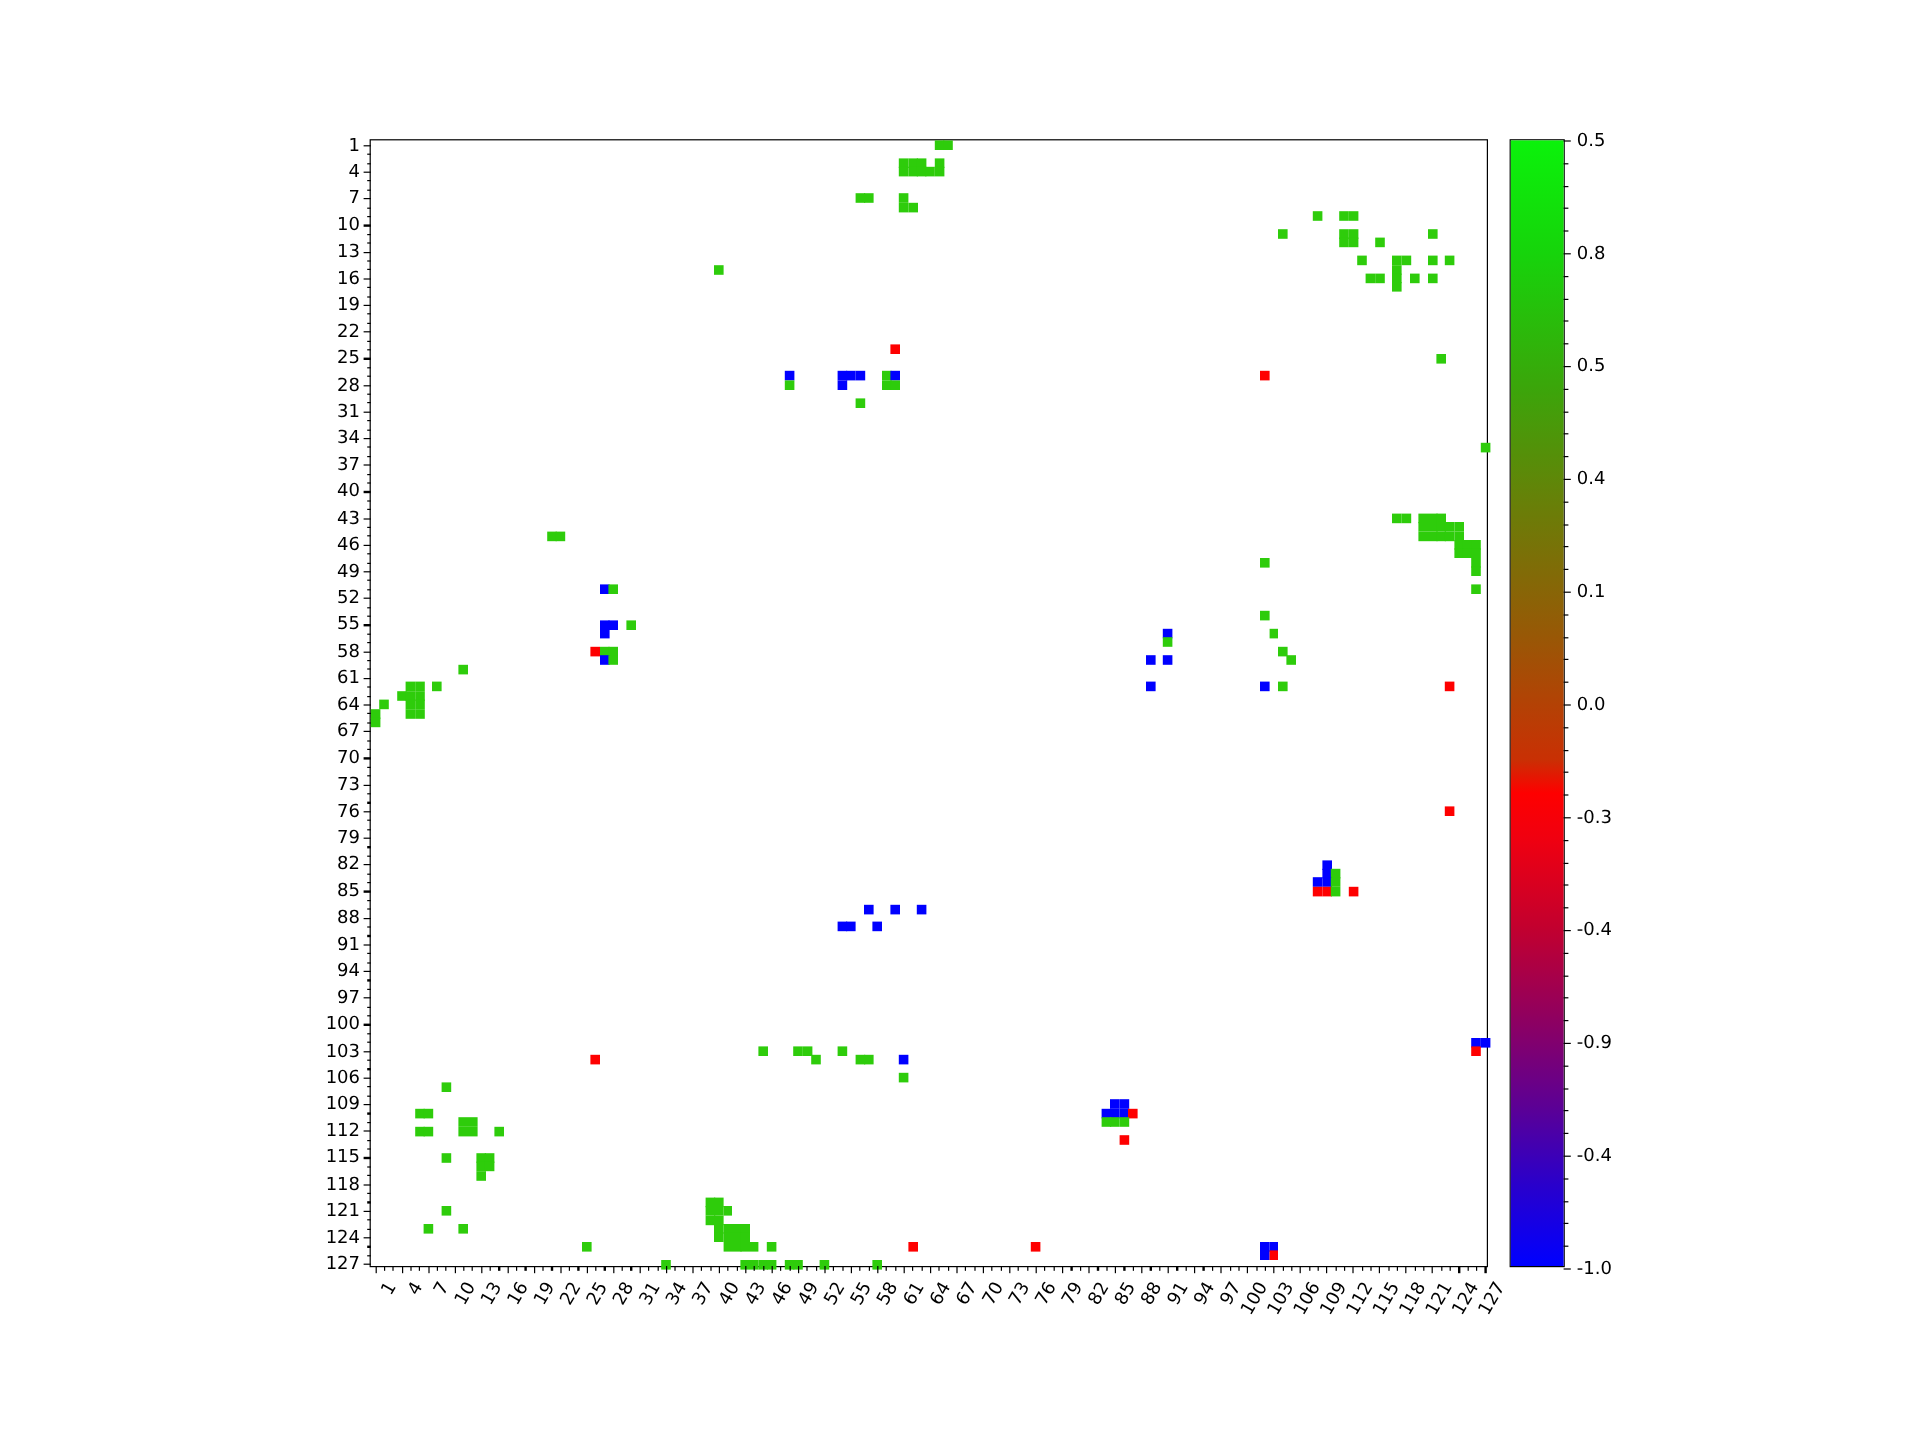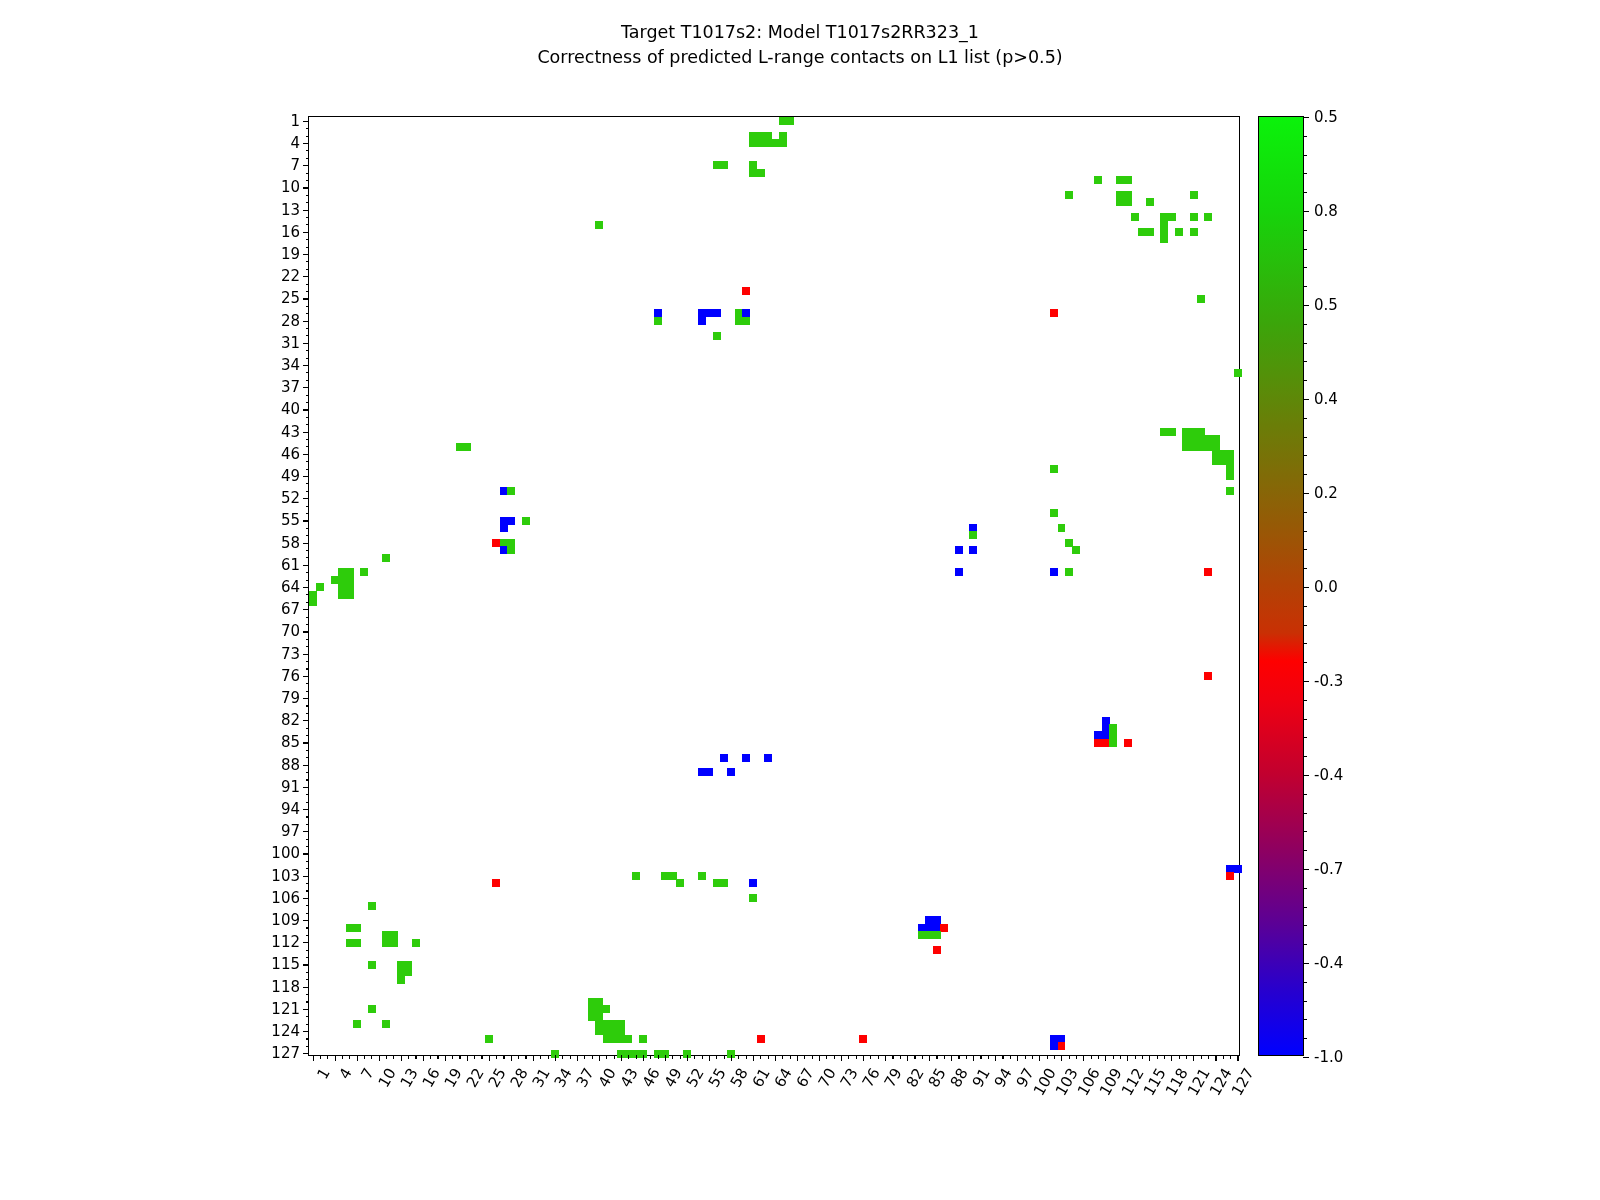--- a/index.html
+++ b/index.html
@@ -34,22 +34,20 @@
       #5b0096 86%, #2800cd 93%, #0000ff 100%);}
   .cbar-tick{position:absolute;left:100%;width:6px;height:1.2px;background:#000;}
   .cbar-tick-minor{position:absolute;left:100%;width:3.5px;height:1.1px;background:#000;}
   .cbar-lab{position:absolute;left:calc(100% + 11px);font-size:15px;line-height:15px;white-space:nowrap;transform:translateY(-50%);}
 </style>
 </head>
 <body>
 
 <div class="figure">
 
-  <div class="suptitle">Target T1017s2: Model T1017s2RR323_1
-Correctness of predicted L-range contacts on L1 list (p&gt;0.5)</div>
 
   <div class="plot">
     <div class="cells" id="cells-layer">
         <div class="cell" style="left: 469.669px; top: 0px; width: 7.93858px; height: 8.00157px; background: rgb(46, 204, 11);"></div>
         <div class="cell" style="left: 477.008px; top: 0px; width: 7.93858px; height: 8.00157px; background: rgb(46, 204, 11);"></div>
         <div class="cell" style="left: 440.315px; top: 14.8031px; width: 7.93858px; height: 8.00157px; background: rgb(46, 204, 11);"></div>
         <div class="cell" style="left: 447.654px; top: 14.8031px; width: 7.93858px; height: 8.00157px; background: rgb(46, 204, 11);"></div>
         <div class="cell" style="left: 454.992px; top: 14.8031px; width: 7.93858px; height: 8.00157px; background: rgb(46, 204, 11);"></div>
         <div class="cell" style="left: 469.669px; top: 14.8031px; width: 7.93858px; height: 8.00157px; background: rgb(46, 204, 11);"></div>
         <div class="cell" style="left: 440.315px; top: 22.2047px; width: 7.93858px; height: 8.00157px; background: rgb(46, 204, 11);"></div>
@@ -609,29 +607,29 @@
     <div id="cbar-decor">
         <div class="cbar-tick" style="top: 0px;"></div>
         <div class="cbar-lab" style="top: 0px;">0.5</div>
         <div class="cbar-tick" style="top: 94px;"></div>
         <div class="cbar-lab" style="top: 94px;">0.8</div>
         <div class="cbar-tick" style="top: 188px;"></div>
         <div class="cbar-lab" style="top: 188px;">0.5</div>
         <div class="cbar-tick" style="top: 282px;"></div>
         <div class="cbar-lab" style="top: 282px;">0.4</div>
         <div class="cbar-tick" style="top: 376px;"></div>
-        <div class="cbar-lab" style="top: 376px;">0.2</div>
+        <div class="cbar-lab" style="top: 376px;">0.1</div>
         <div class="cbar-tick" style="top: 470px;"></div>
         <div class="cbar-lab" style="top: 470px;">0.0</div>
         <div class="cbar-tick" style="top: 564px;"></div>
         <div class="cbar-lab" style="top: 564px;">-0.3</div>
         <div class="cbar-tick" style="top: 658px;"></div>
         <div class="cbar-lab" style="top: 658px;">-0.4</div>
         <div class="cbar-tick" style="top: 752px;"></div>
-        <div class="cbar-lab" style="top: 752px;">-0.7</div>
+        <div class="cbar-lab" style="top: 752px;">-0.9</div>
         <div class="cbar-tick" style="top: 846px;"></div>
         <div class="cbar-lab" style="top: 846px;">-0.4</div>
         <div class="cbar-tick" style="top: 940px;"></div>
         <div class="cbar-lab" style="top: 940px;">-1.0</div>
         <div class="cbar-tick-minor" style="top: 18.8px;"></div>
         <div class="cbar-tick-minor" style="top: 37.6px;"></div>
         <div class="cbar-tick-minor" style="top: 56.4px;"></div>
         <div class="cbar-tick-minor" style="top: 75.2px;"></div>
         <div class="cbar-tick-minor" style="top: 112.8px;"></div>
         <div class="cbar-tick-minor" style="top: 131.6px;"></div>

